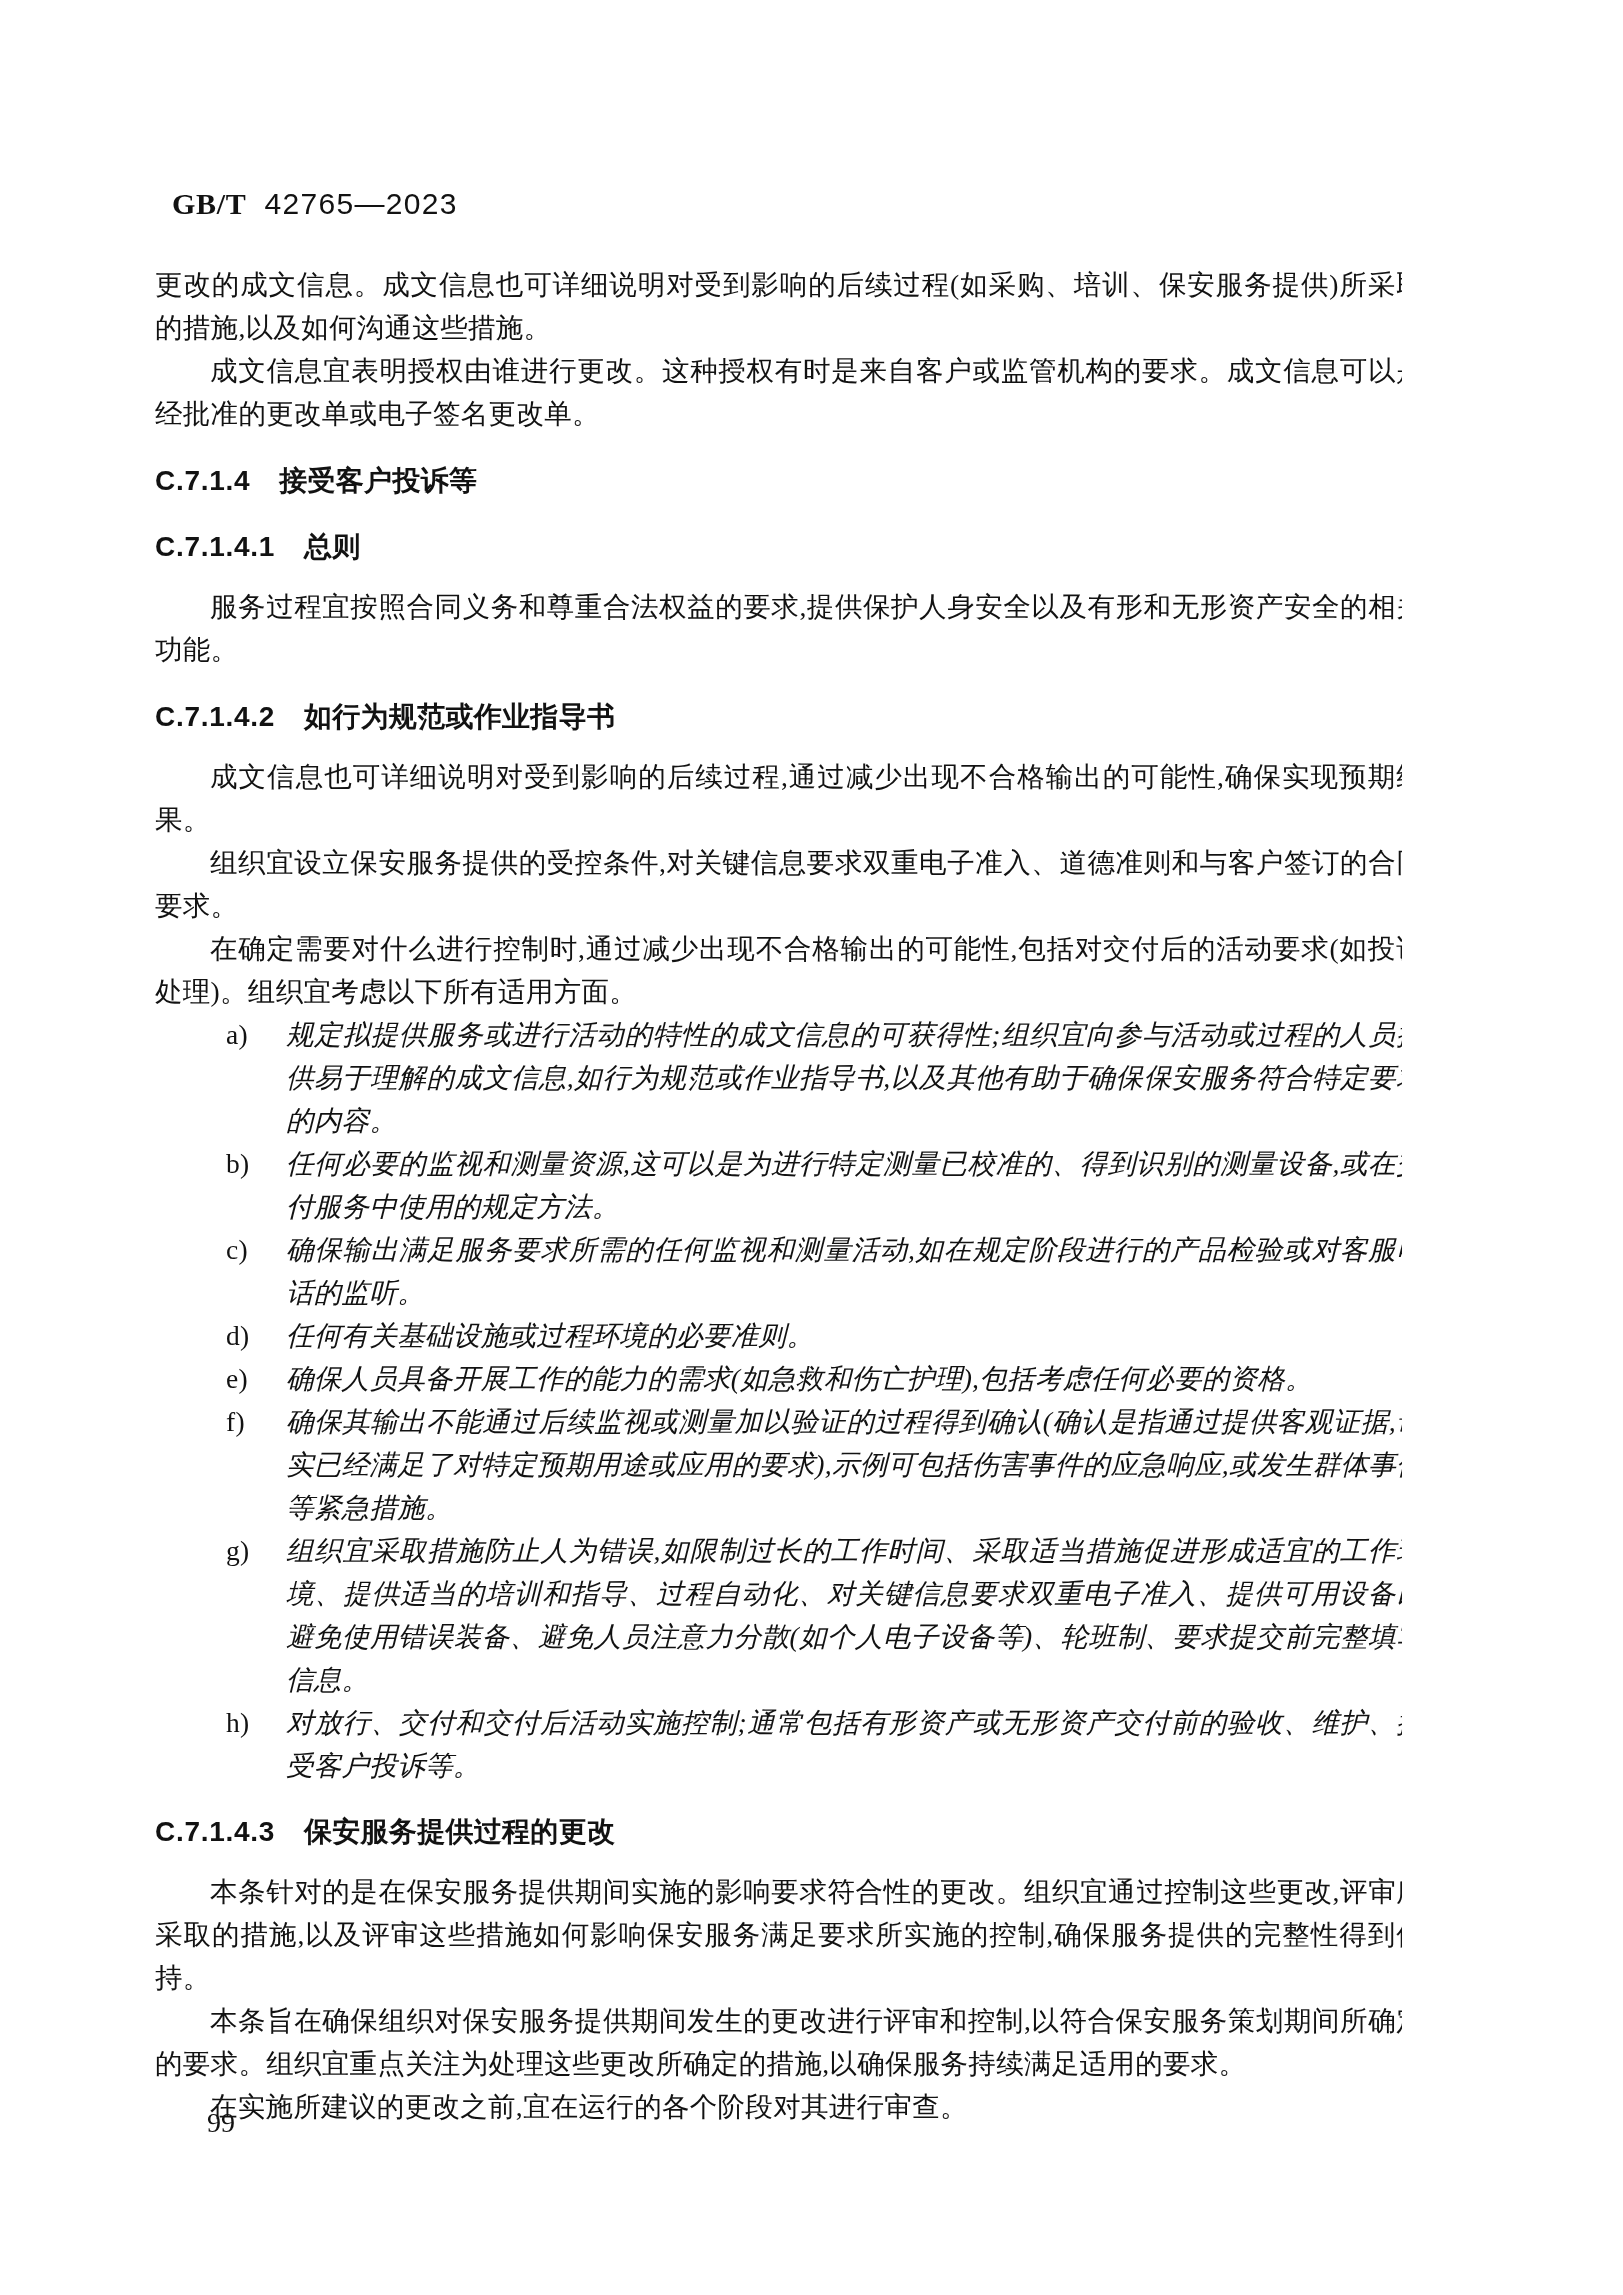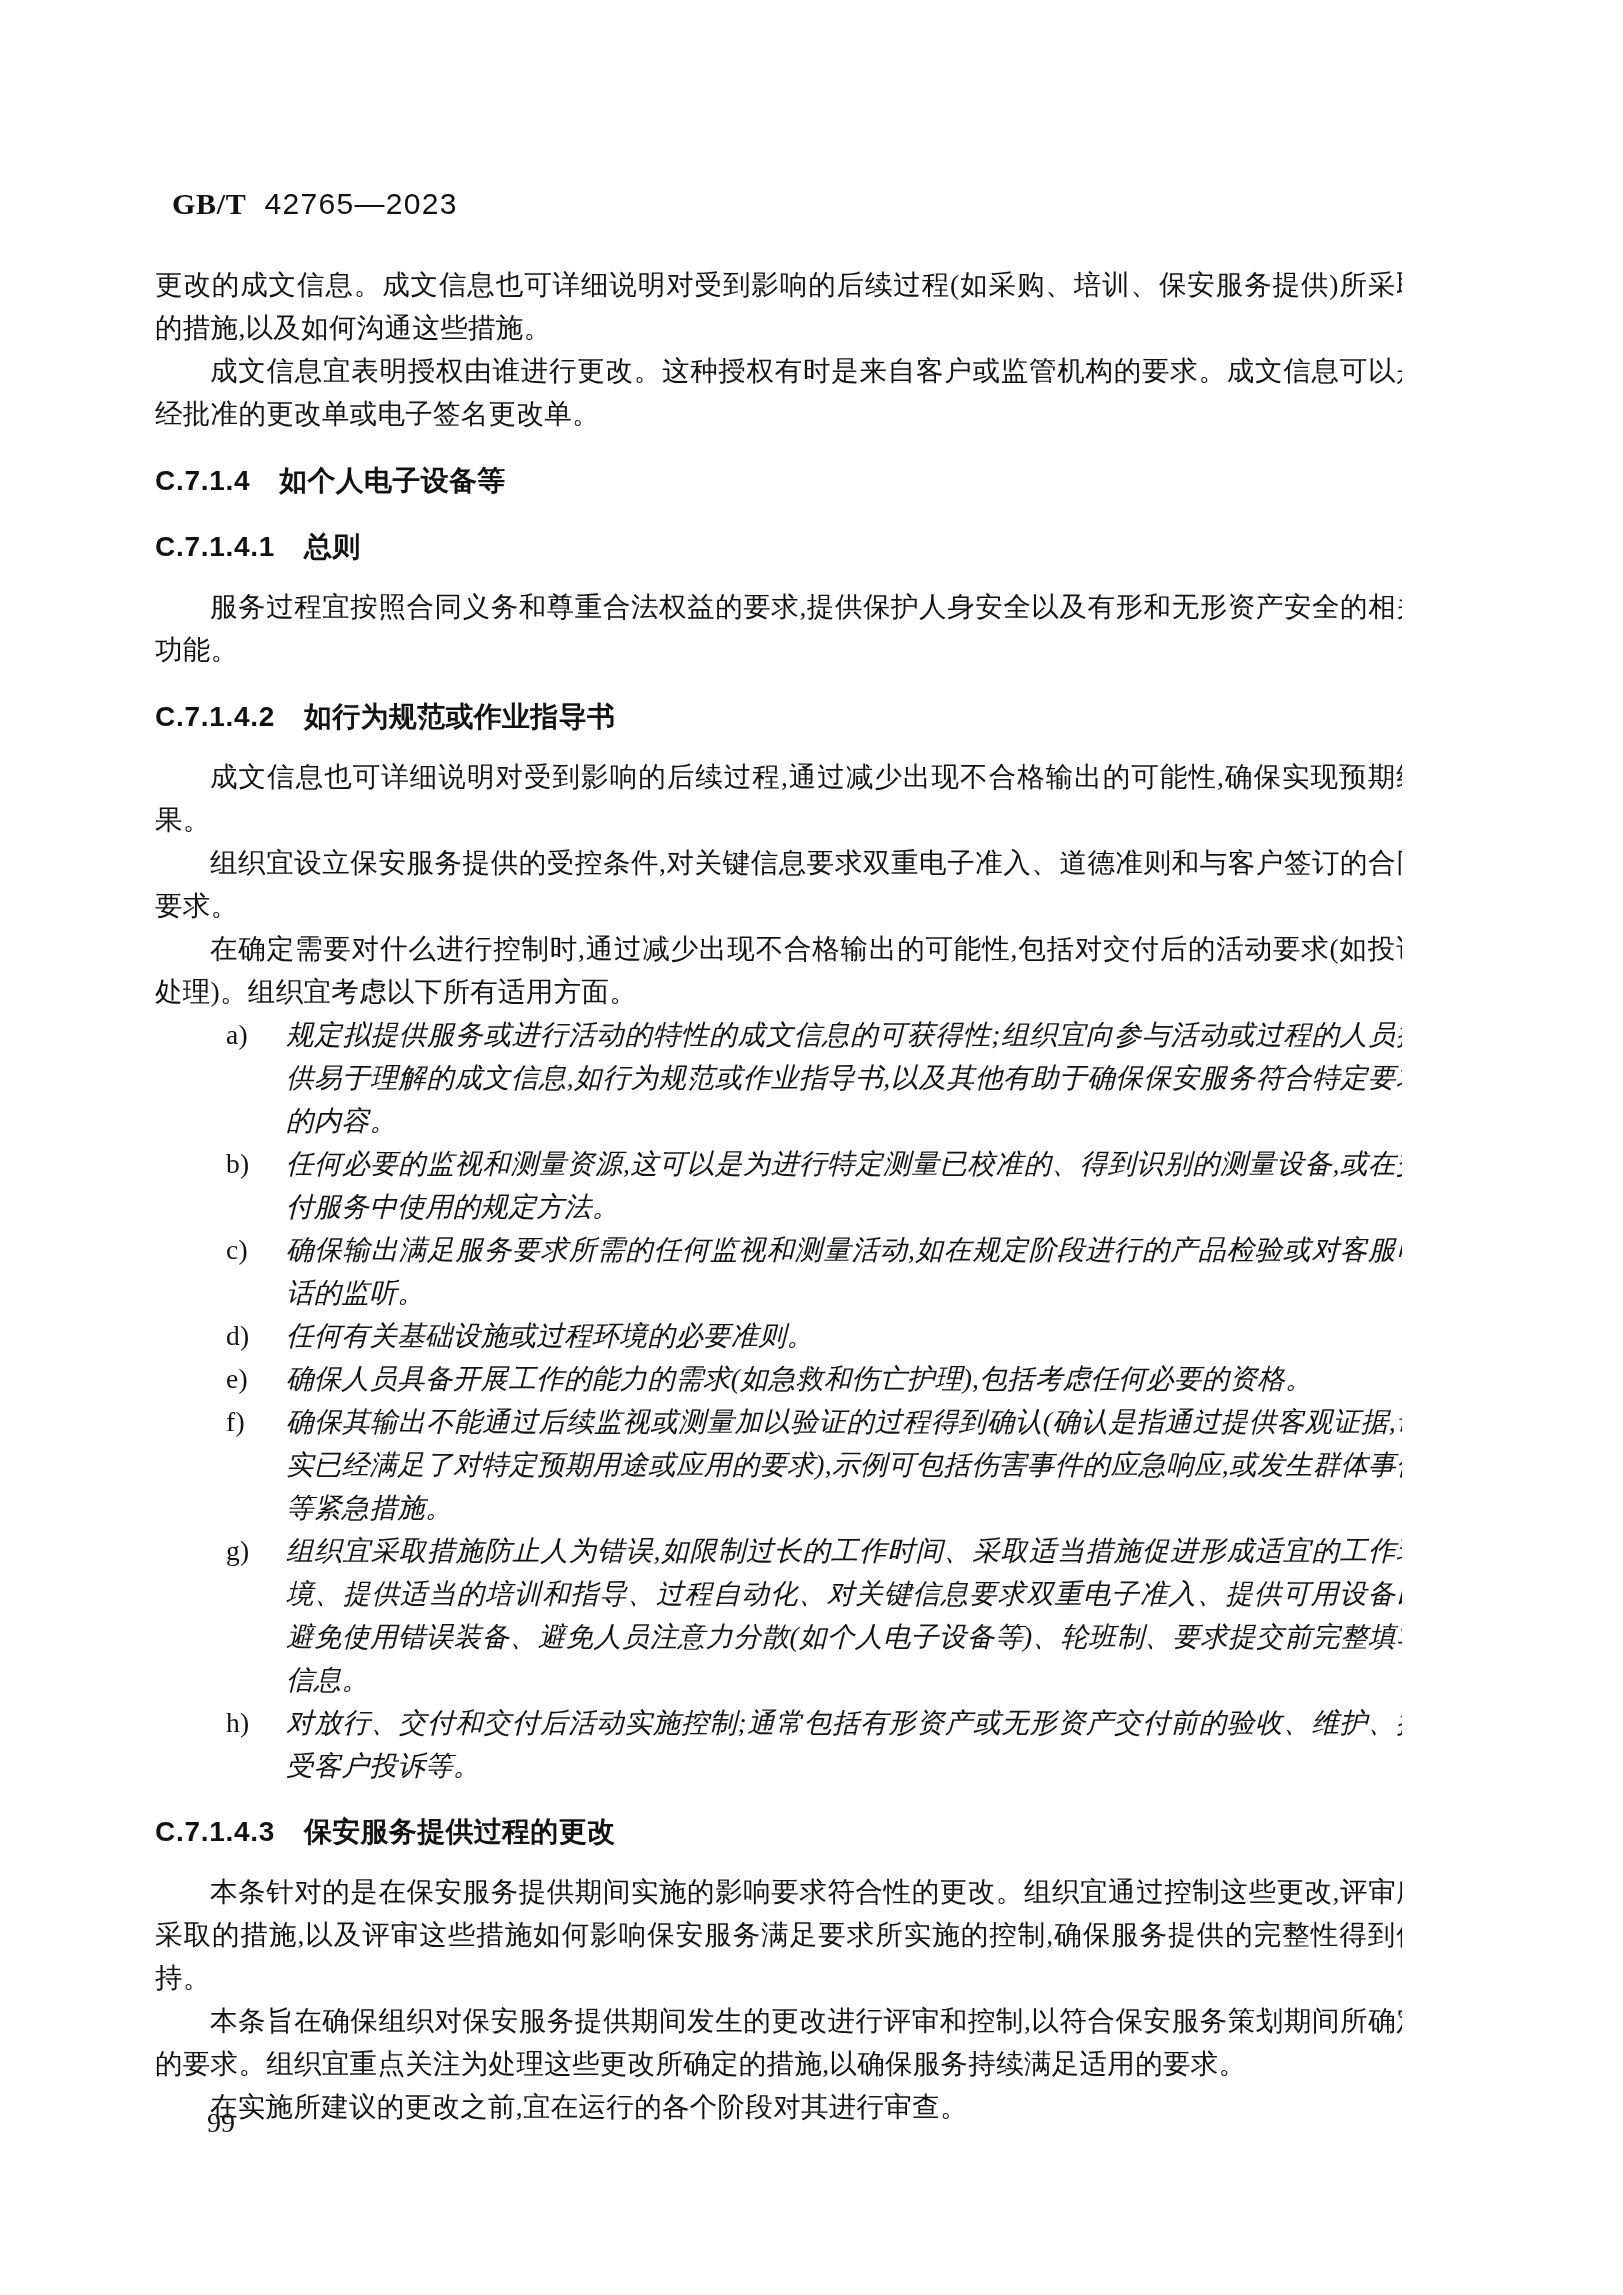--- a/index.html
+++ b/index.html
@@ -99,21 +99,21 @@
     <span class="std-code">GB/T</span>
     <span class="std-number">42765—2023</span>
   </header>
 
   <main class="content">
 
     <p class="para no-indent">更改的成文信息。成文信息也可详细说明对受到影响的后续过程(如采购、培训、保安服务提供)所采取的措施,以及如何沟通这些措施。</p>
     <p class="para">成文信息宜表明授权由谁进行更改。这种授权有时是来自客户或监管机构的要求。成文信息可以是经批准的更改单或电子签名更改单。</p>
 
     <h3 class="heading">
-      <span class="h-num">C.7.1.4</span><span class="h-title">如个人电子设备等</span>
+      <span class="h-num">C.7.1.4</span><span class="h-title">接受客户投诉等</span>
     </h3>
 
     <h3 class="heading">
       <span class="h-num">C.7.1.4.1</span><span class="h-title">总则</span>
     </h3>
 
     <p class="para">服务过程宜按照合同义务和尊重合法权益的要求,提供保护人身安全以及有形和无形资产安全的相关功能。</p>
 
     <h3 class="heading">
       <span class="h-num">C.7.1.4.2</span><span class="h-title">如行为规范或作业指导书</span>

